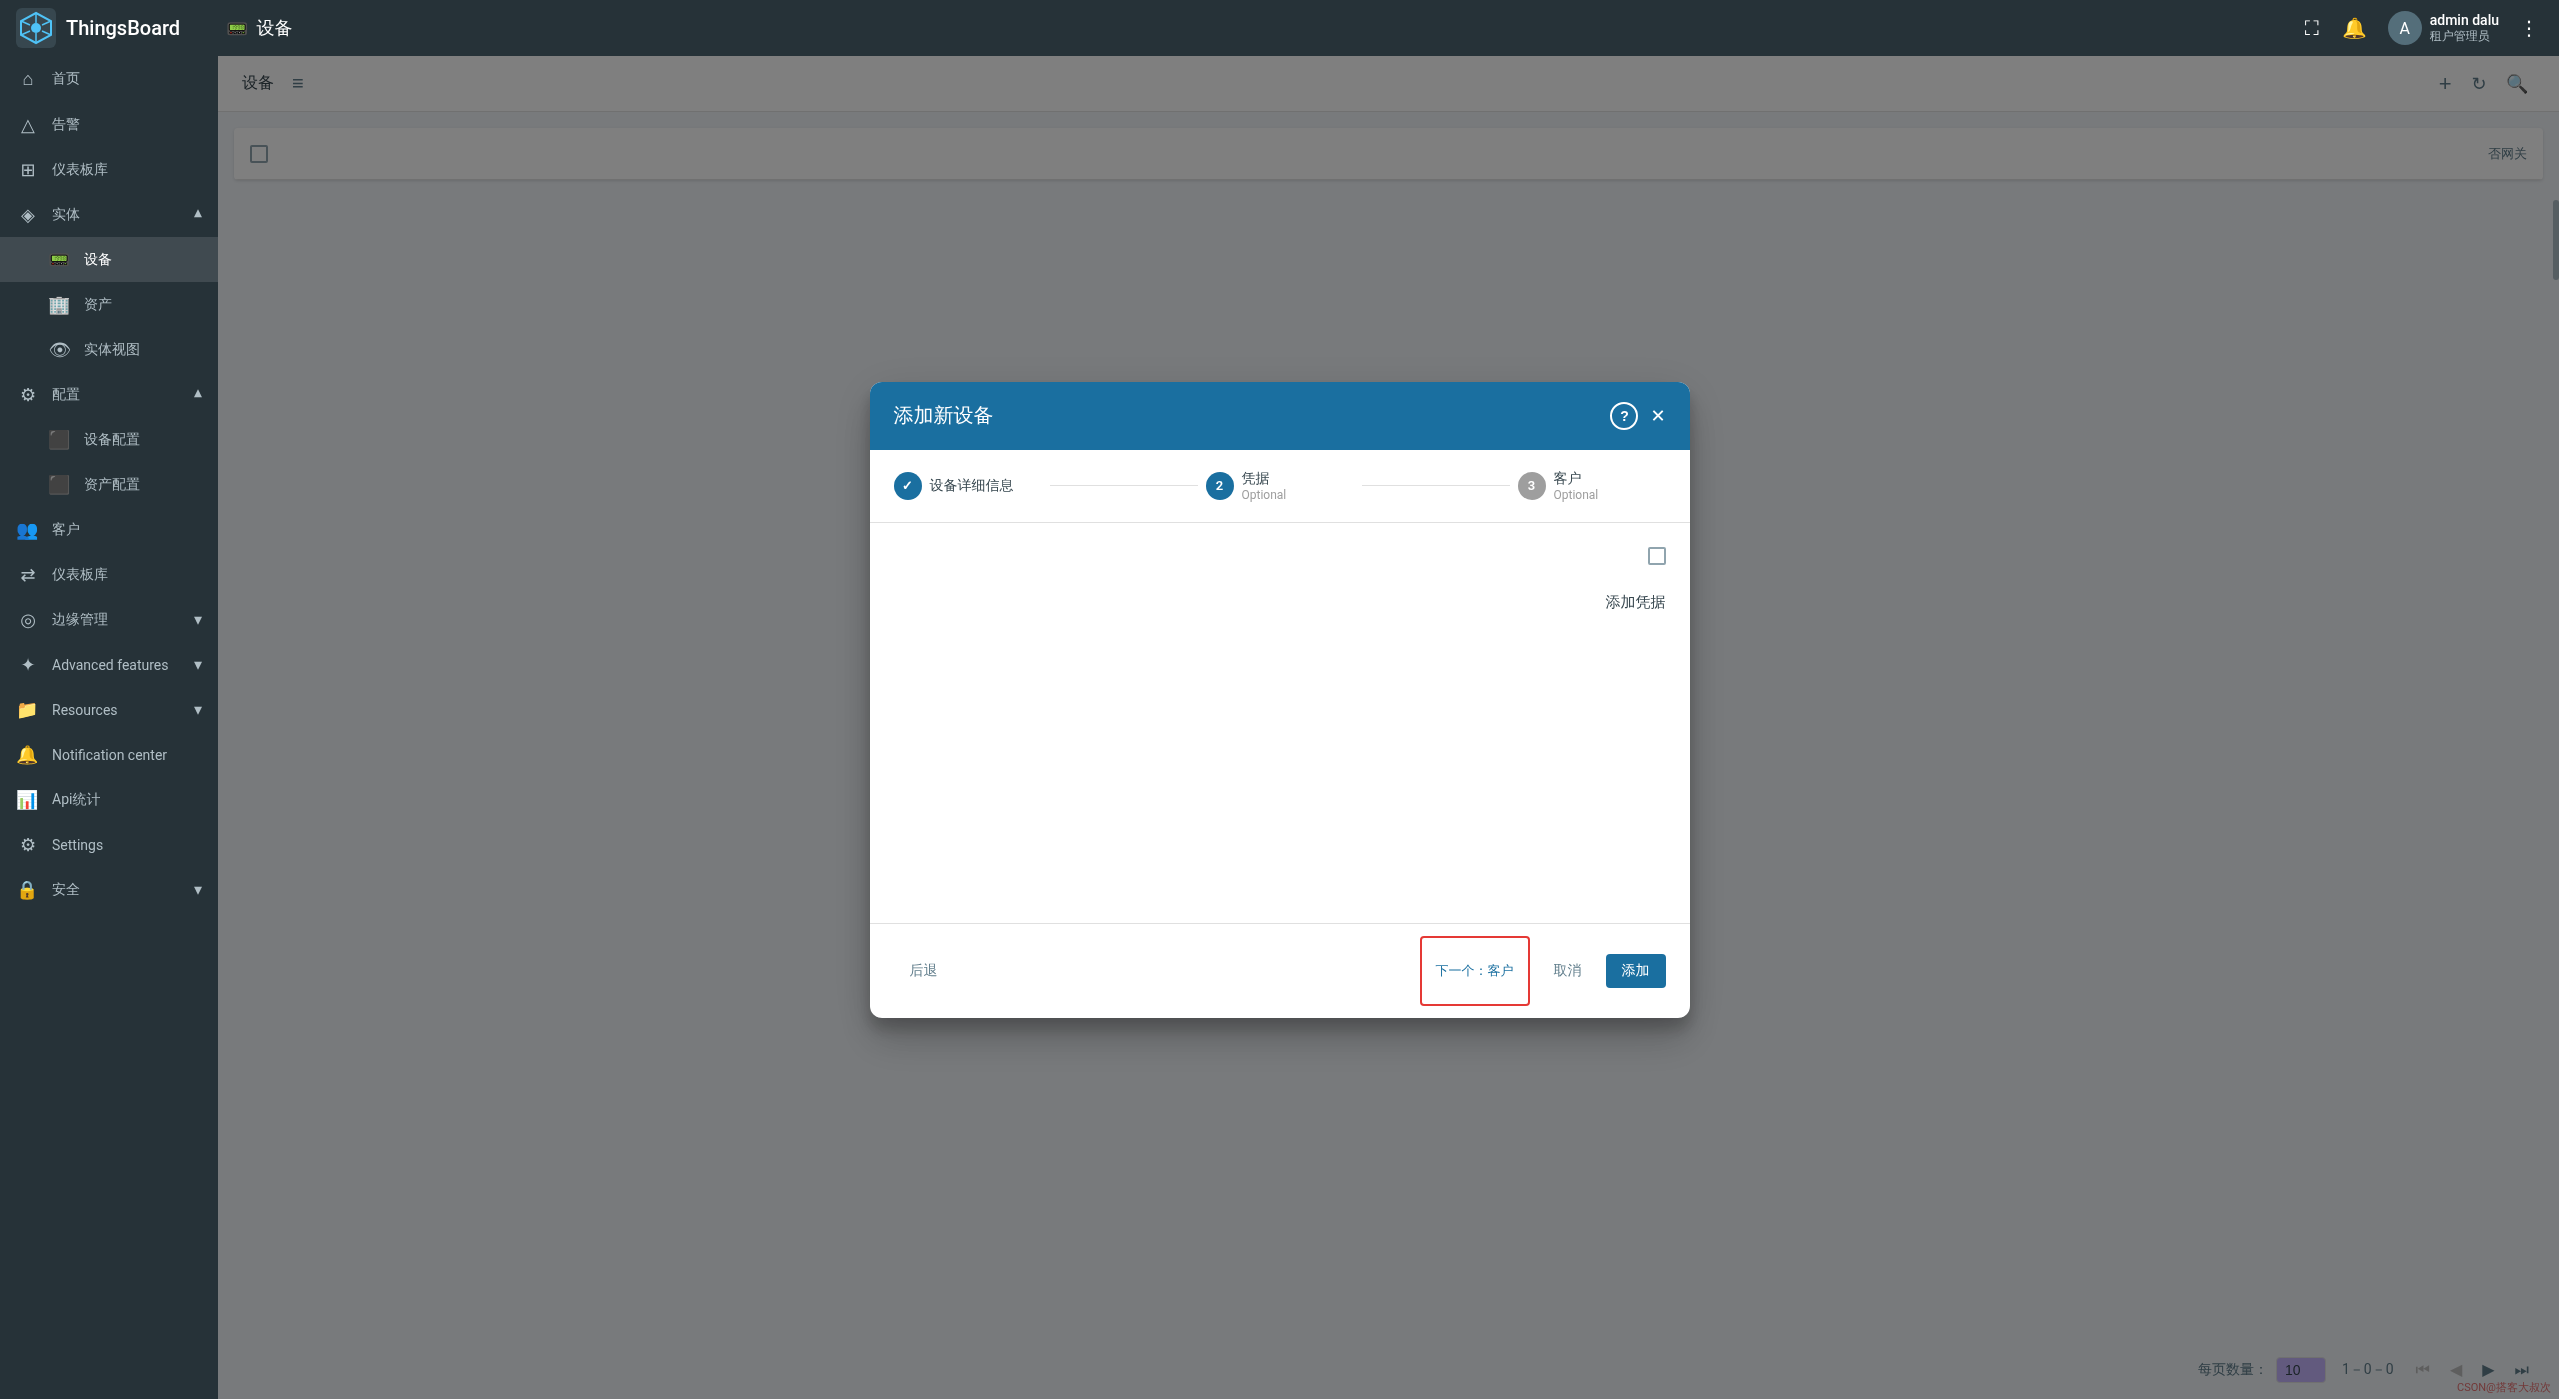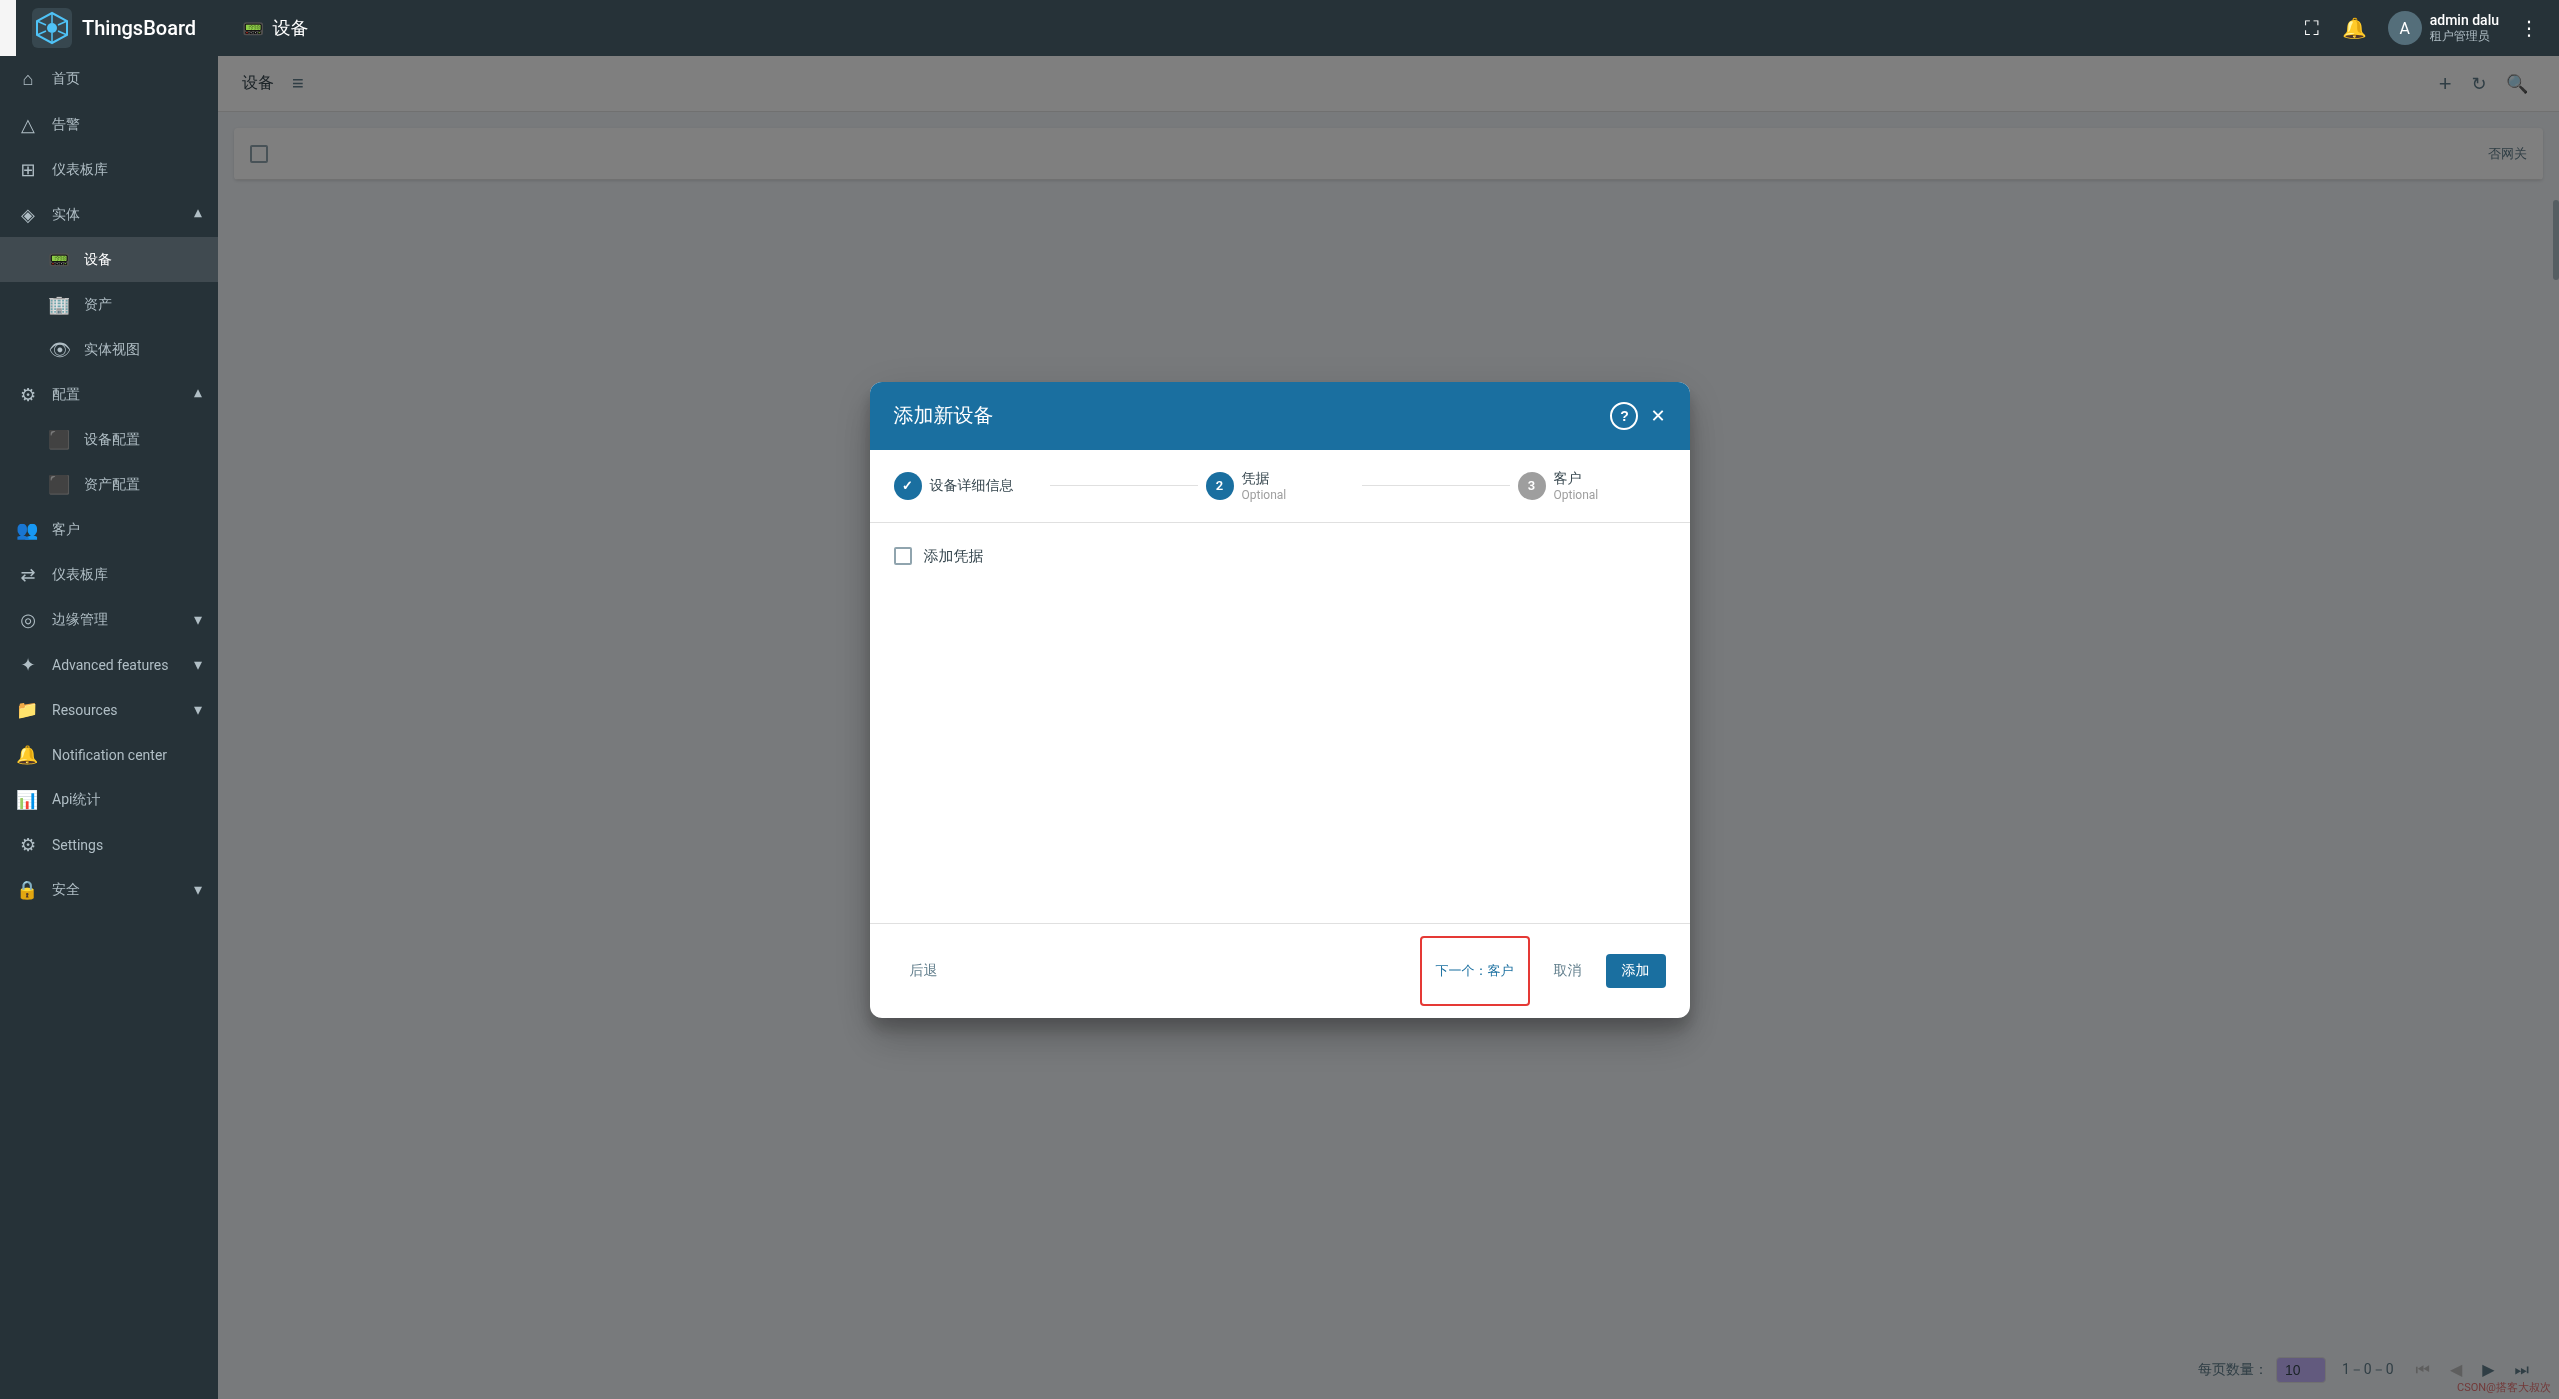--- a/index.html
+++ b/index.html
@@ -1,20 +1,20 @@
 <!DOCTYPE html>
 <html><head>
   <meta charset="utf-8">
   <style>
     * { box-sizing: border-box; margin: 0; padding: 0; }
     body { font-family: 'Roboto', Arial, sans-serif; background: #f5f5f5; overflow: hidden; width: 2559px; height: 1399px; font-size: 14px; }
 
     
     .topbar {
-      position: fixed; top: 0; left: 16px; right: 0; height: 56px;
+      position: fixed; top: 0; left: 0; right: 0; height: 56px;
       background: #263238; display: flex; align-items: center;
       z-index: 1000; padding: 0 16px;
     }
     .topbar-logo { display: flex; align-items: center; gap: 10px; width: 210px; }
     .topbar-logo-icon { width: 40px; height: 40px; }
     .topbar-logo-text { color: white; font-size: 20px; font-weight: 500; }
     .topbar-title { color: white; font-size: 18px; display: flex; align-items: center; gap: 8px; flex: 1; }
     .topbar-actions { display: flex; align-items: center; gap: 16px; }
     .topbar-icon-btn { color: white; cursor: pointer; font-size: 20px; background: none; border: none; padding: 4px; }
     .topbar-user { display: flex; align-items: center; gap: 8px; cursor: pointer; }
@@ -80,21 +80,21 @@
     .step-circle.completed { background: #1a6fa0; color: white; }
     .step-circle.active { background: #1a6fa0; color: white; }
     .step-circle.inactive { background: #9e9e9e; color: white; }
     .step-info { margin-left: 8px; }
     .step-label { font-size: 14px; color: #37474f; font-weight: 500; }
     .step-sublabel { font-size: 12px; color: #9e9e9e; }
     .step-connector { flex: 1; height: 1px; background: #e0e0e0; margin: 0 8px; }
 
     
     .dialog-body { padding: 24px; min-height: 400px; }
-    .dialog-checkbox-row { display: flex; align-items: center; gap: 12px; }
+    .dialog-checkbox-row { display: flex; align-items: flex-end; gap: 28px; flex-direction: column; }
     .dialog-checkbox { width: 18px; height: 18px; border: 2px solid #90a4ae; border-radius: 2px; cursor: pointer; }
     .dialog-checkbox-label { font-size: 15px; color: #37474f; }
 
     
     .annotation-text { color: #e53935; font-size: 16px; text-align: right; margin-bottom: 8px; }
 
     
     .dialog-footer { padding: 12px 24px; border-top: 1px solid #e0e0e0; display: flex; align-items: center; justify-content: space-between; }
     .dialog-footer-right { display: flex; align-items: center; gap: 8px; }
     .btn { padding: 8px 16px; border-radius: 4px; font-size: 14px; cursor: pointer; border: none; font-weight: 500; }

